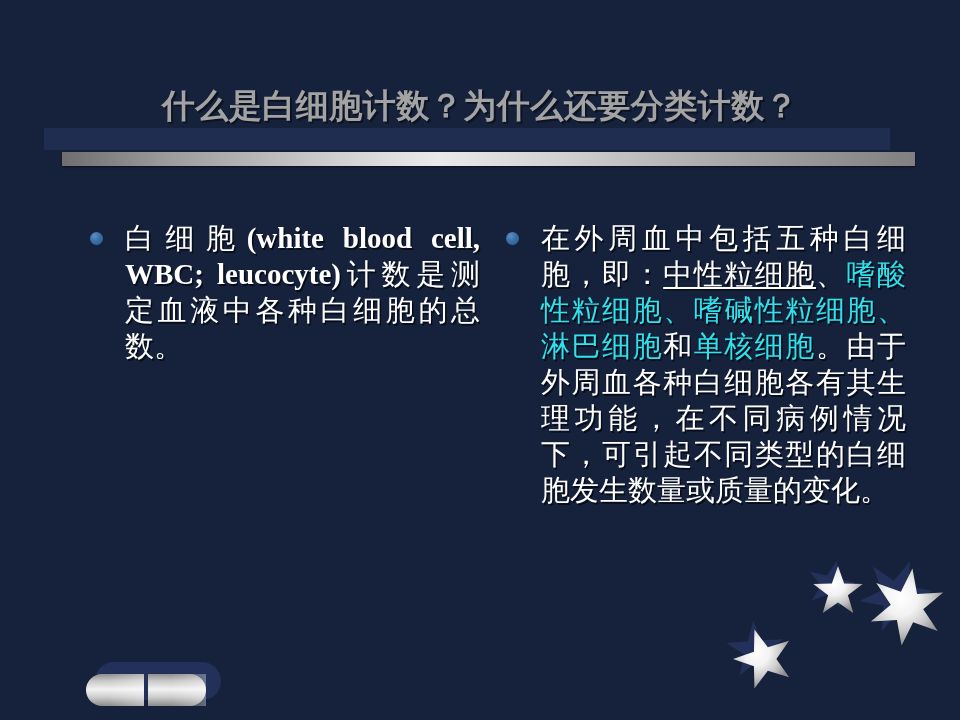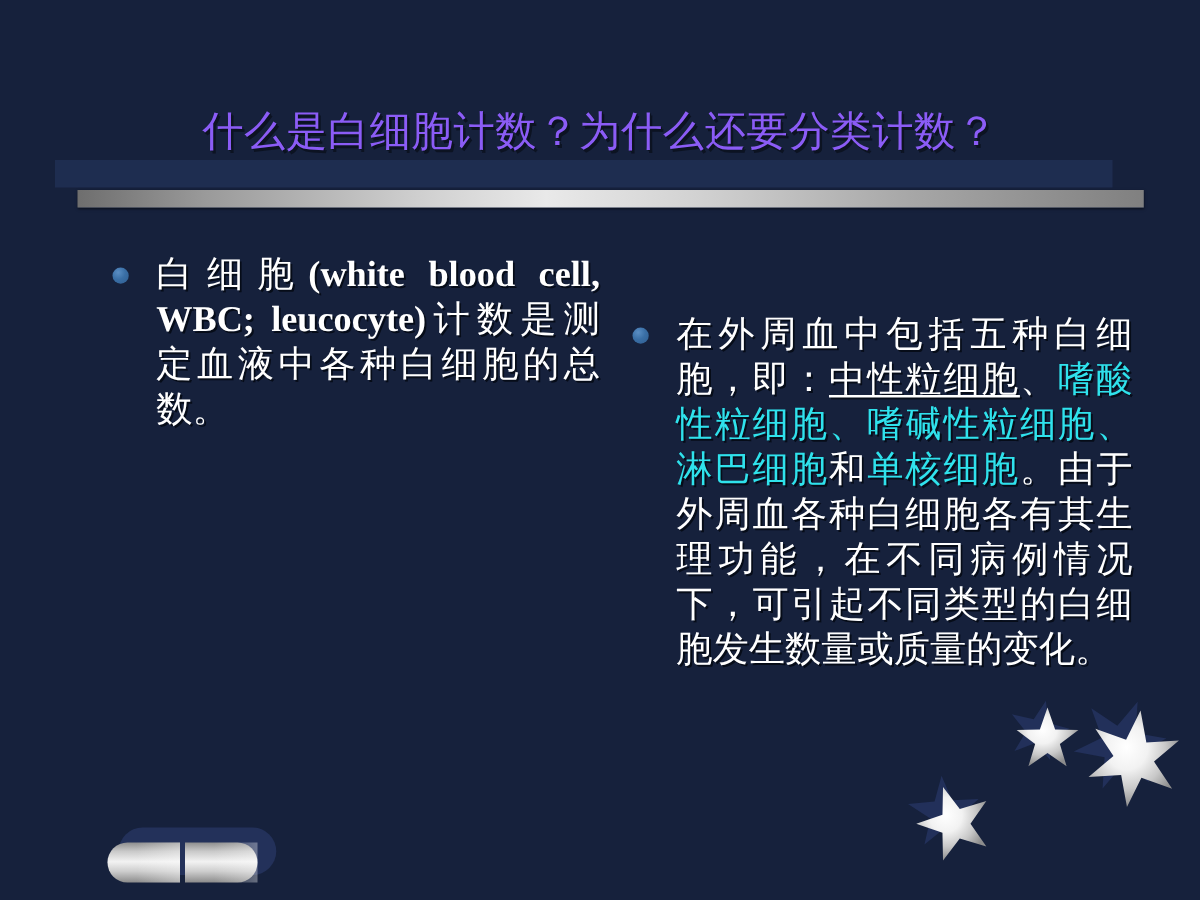--- a/index.html
+++ b/index.html
@@ -32,22 +32,22 @@
     background: #1e2d50;
   }
 
   #title {
     position: absolute;
     left: 40px;
     top: 84px;
     width: 880px;
     text-align: center;
     font-size: 33px;
-    font-weight: normal;
-    color: #8b5cf6;
+    font-weight: bold;
+    color: #a3a3a3;
     letter-spacing: 0.5px;
     line-height: 44px;
     text-shadow: 2px 2px 0 #0c1322, 1px 1px 0 #0c1322;
     white-space: nowrap;
   }
 
   #title-rule {
     position: absolute;
     left: 62px;
     top: 152px;
@@ -60,24 +60,24 @@
         #e9e9e9 44%,
         #d2d2d2 58%,
         #a7a7a7 78%,
         #808080 100%);
     box-shadow: 0 1px 2px rgba(0,0,0,0.55);
   }
 
   
   .column {
     position: absolute;
-    top: 202px;
+    top: 220px;
   }
   #col-left  { left: 80px;  width: 400px; }
-  #col-right { left: 496px; width: 410px; margin-top: 48px; }
+  #col-right { left: 496px; width: 410px; }
 
   .bullet-item {
     position: relative;
     padding-left: 45px;
     margin-bottom: 14px;
   }
 
   .bullet-dot {
     position: absolute;
     left: 10px;

